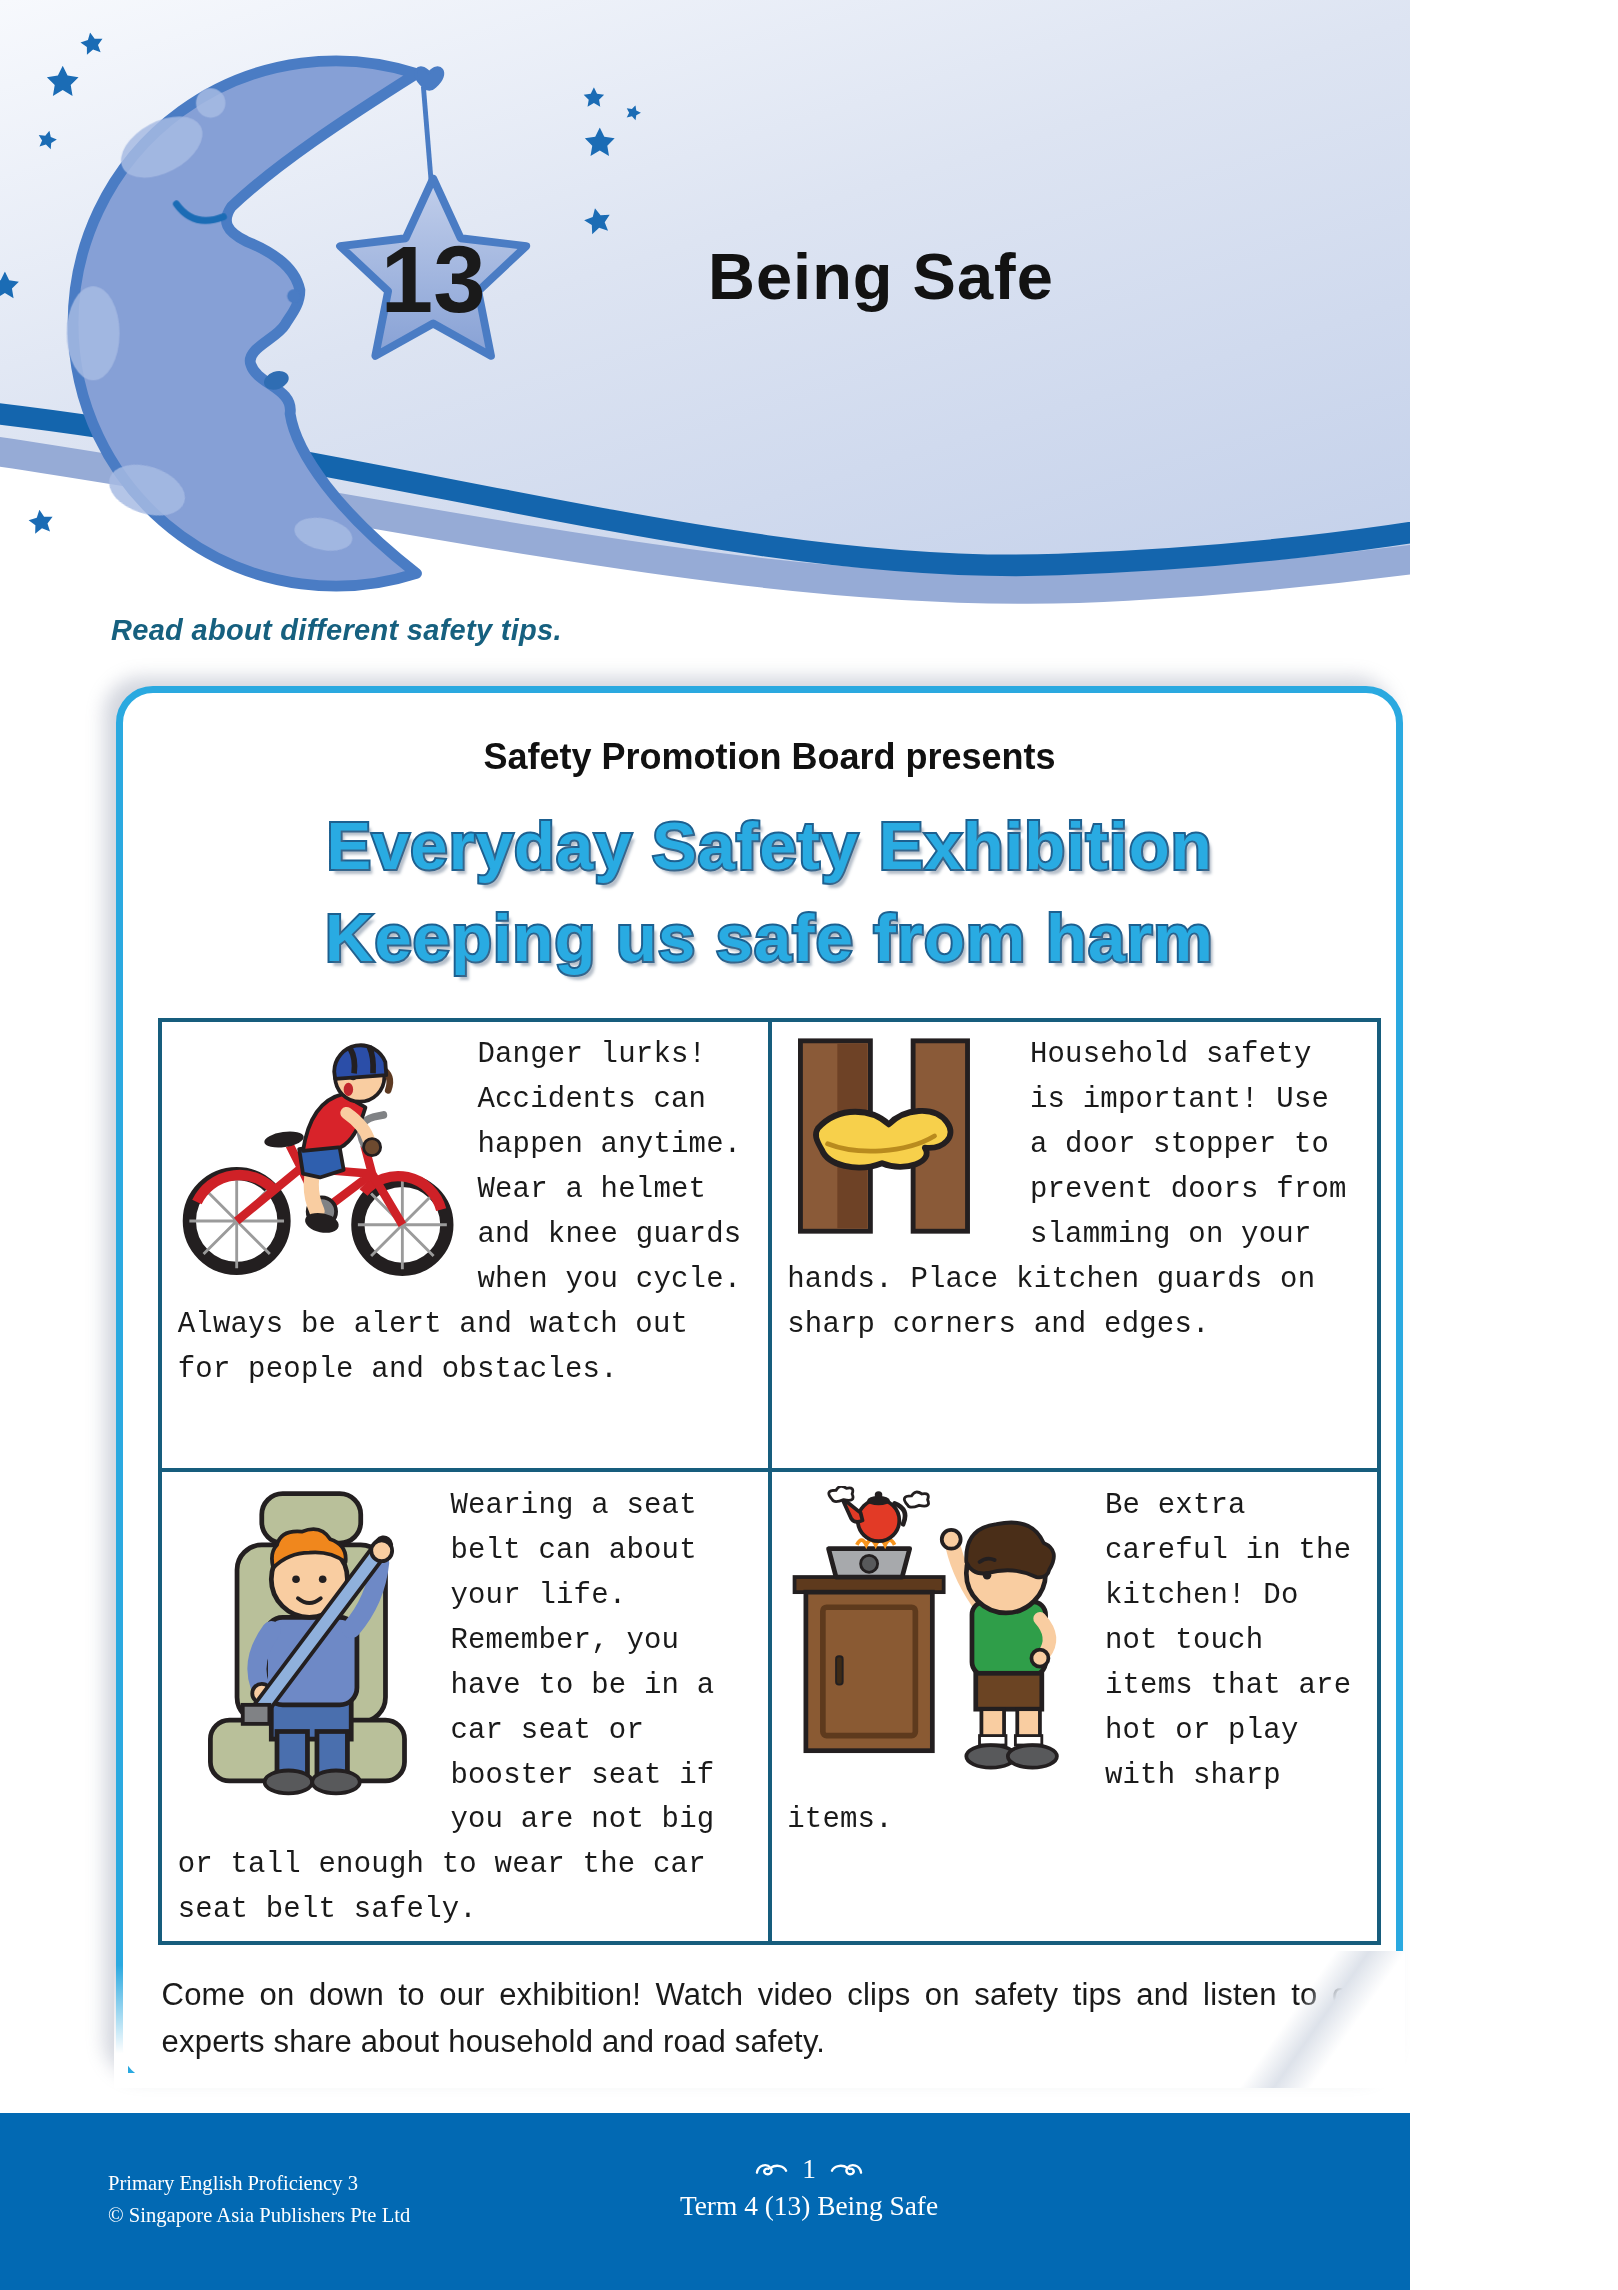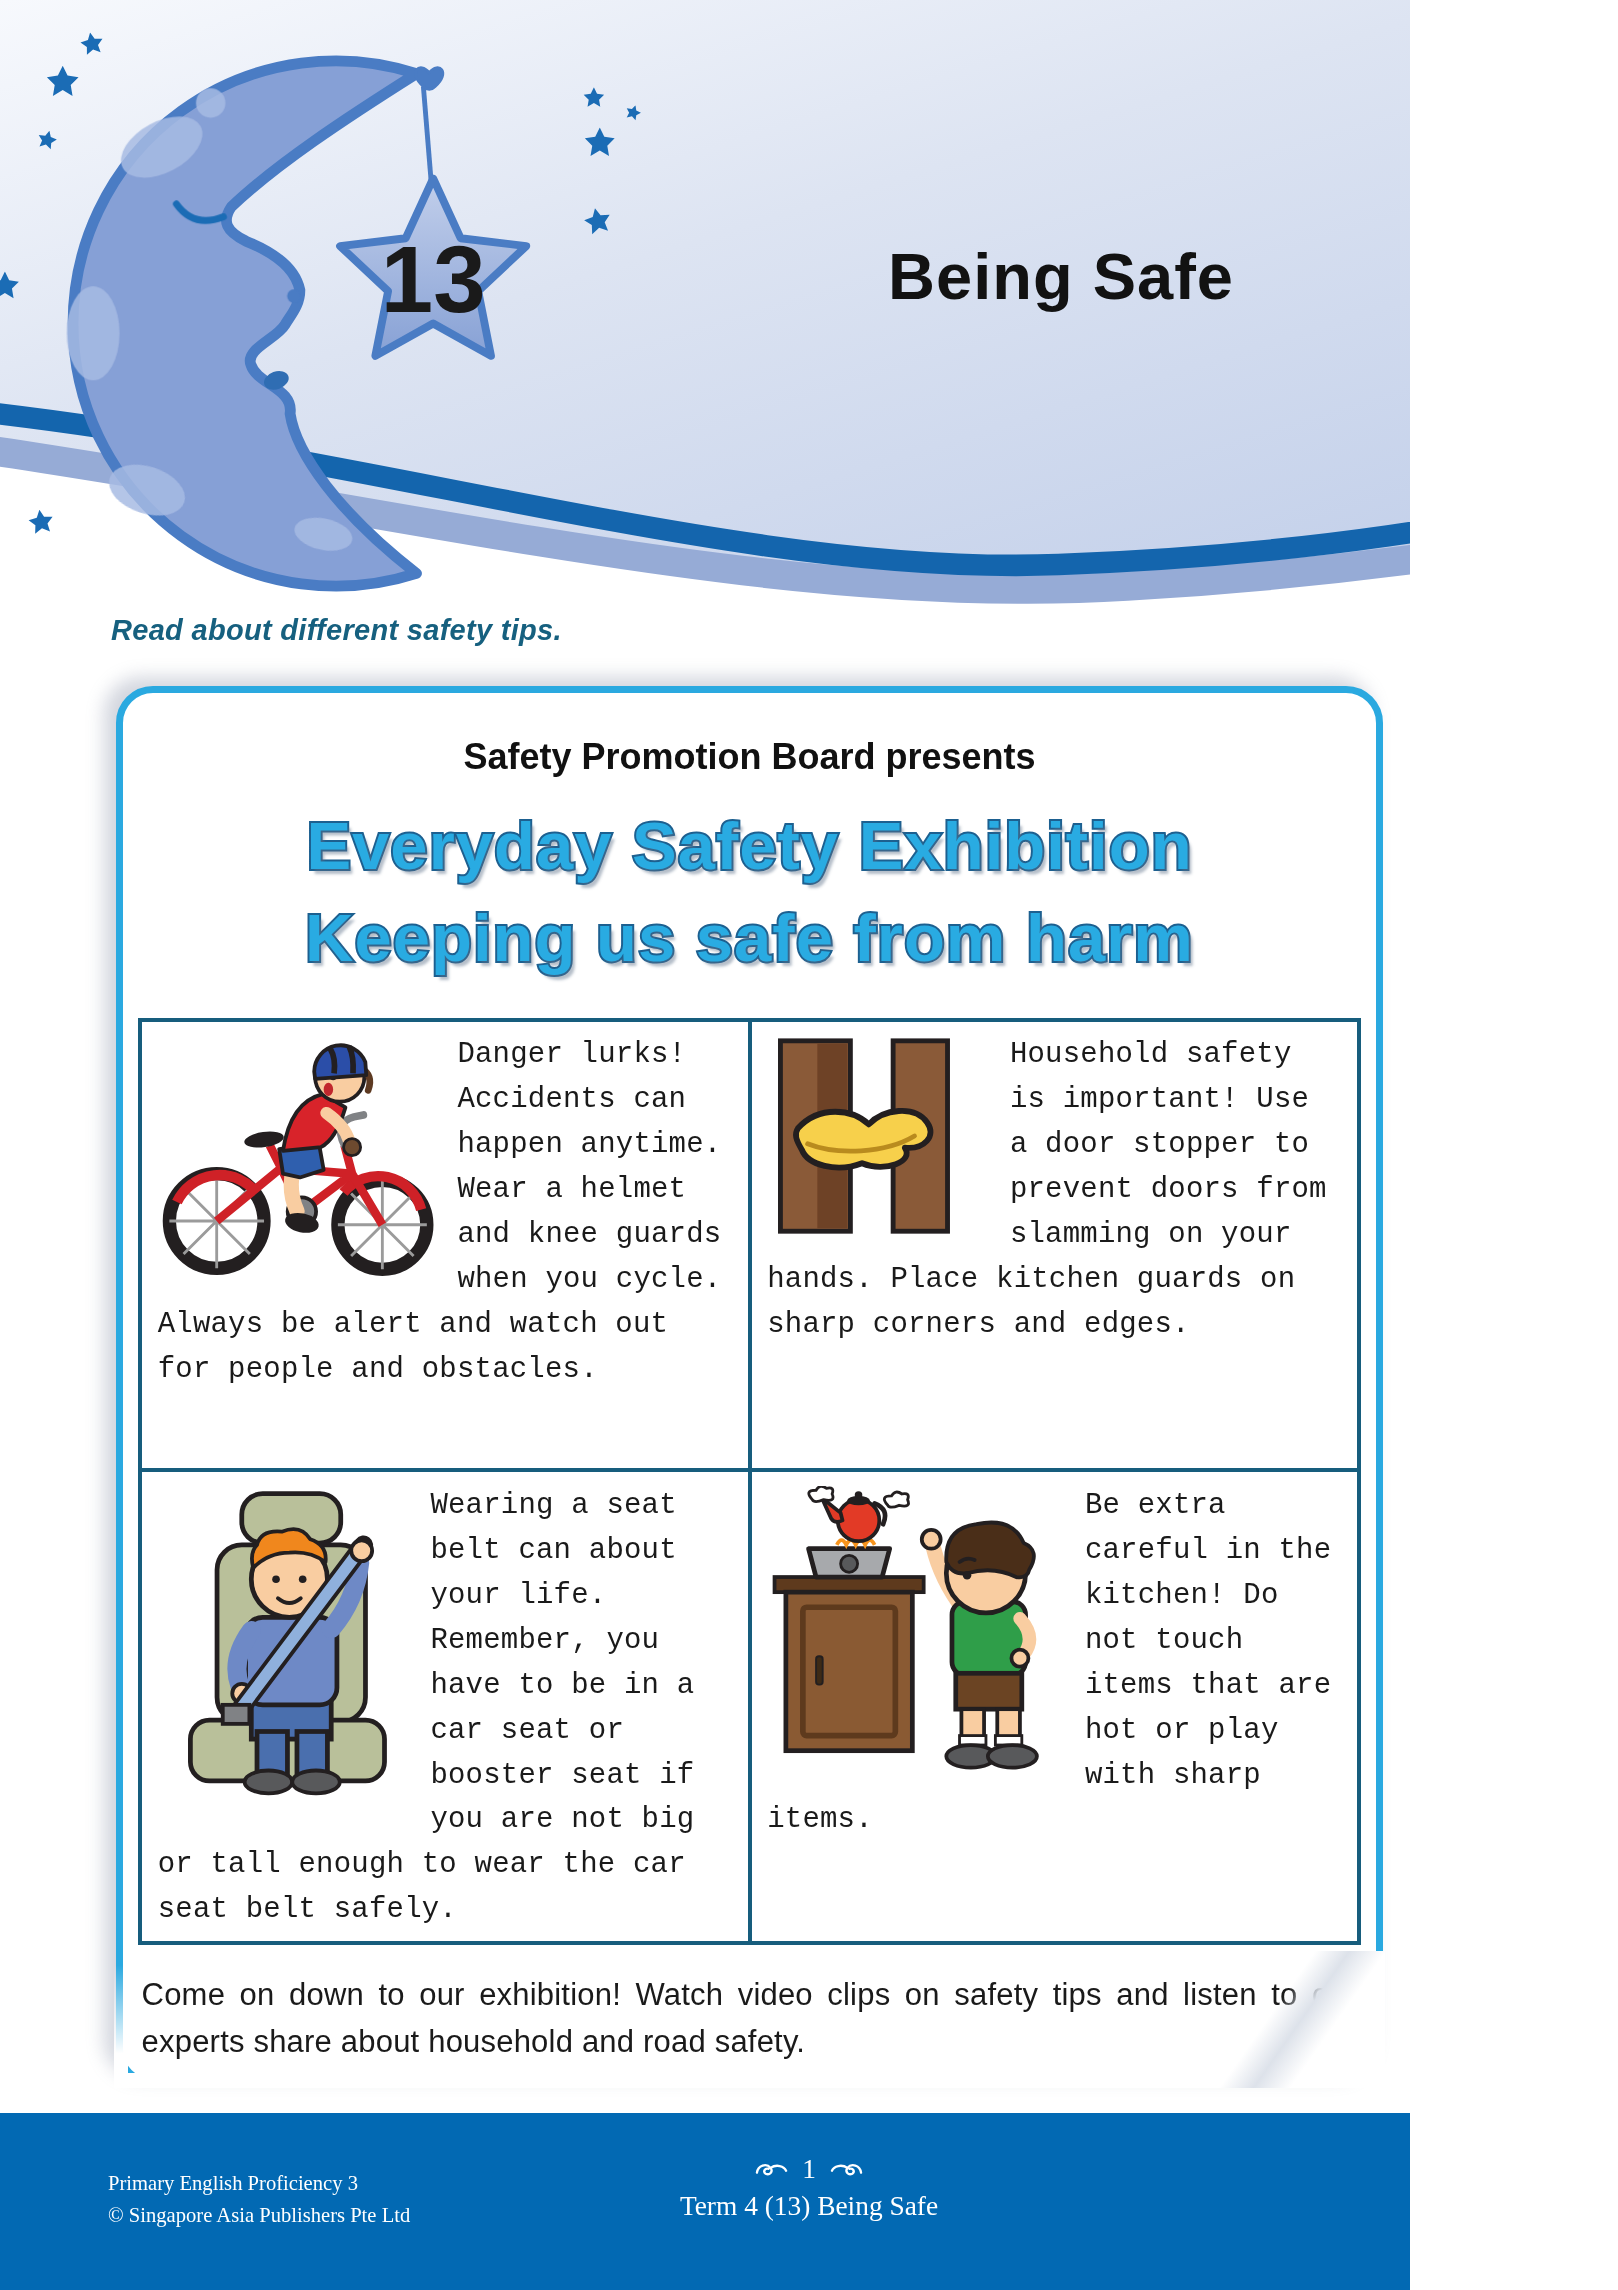--- a/index.html
+++ b/index.html
@@ -1,29 +1,29 @@
 <!DOCTYPE html>
 <html><head>
 <meta charset="utf-8">
 <style>
   html,body{margin:0;padding:0;background:#ffffff;}
   .page{position:relative;width:1410px;height:2291px;background:#ffffff;overflow:hidden;
         font-family:"Liberation Sans",sans-serif;}
 
   
   .header-art{position:absolute;top:0;left:0;width:1618px;height:647px;}
-  .page-title{position:absolute;left:724px;top:239px;width:510px;text-align:right;
+  .page-title{position:absolute;left:708px;top:239px;width:510px;text-align:left;
               font-size:65px;font-weight:700;color:#121212;letter-spacing:1px;}
   .instruction{position:absolute;left:111px;top:614px;font-size:29px;font-weight:700;
                color:#16607f;letter-spacing:0.3px;font-style:italic;}
 
   
   .poster{position:absolute;left:116px;top:686px;width:1253px;height:1386px;background:#ffffff;
           border:7.8px solid #2aa9e0;border-radius:37px;
-          box-shadow:-11.8px -8.8px 17.6px rgba(120,132,155,.33);}
+          box-shadow:-11.8px -8.8px 17.6px rgba(120,132,155,.33);padding-left:20px;}
   .poster .fade-bottom{position:absolute;left:-8.8px;right:-8.8px;bottom:-8.8px;height:14.7px;background:#ffffff;}
   .poster .curl{position:absolute;right:-8.8px;bottom:-8.8px;width:167px;height:137px;
           background:linear-gradient(305deg,#ffffff 36%,#dde2ea 50%,rgba(255,255,255,0) 63%);}
   .poster .fade-left{position:absolute;left:-8.8px;bottom:-3.9px;width:13.7px;height:118px;
           background:linear-gradient(to bottom,rgba(255,255,255,0),#ffffff 75%);}
 
   .presents{margin-top:43px;text-align:center;font-size:36px;font-weight:700;color:#111111;}
   .bubble-wrap{margin-top:21.6px;text-align:center;}
   .bubble-line{font-size:67px;line-height:1.38;font-weight:700;letter-spacing:1px;
                color:#29abe2;-webkit-text-stroke:3.9px #1d6090;paint-order:stroke fill;

